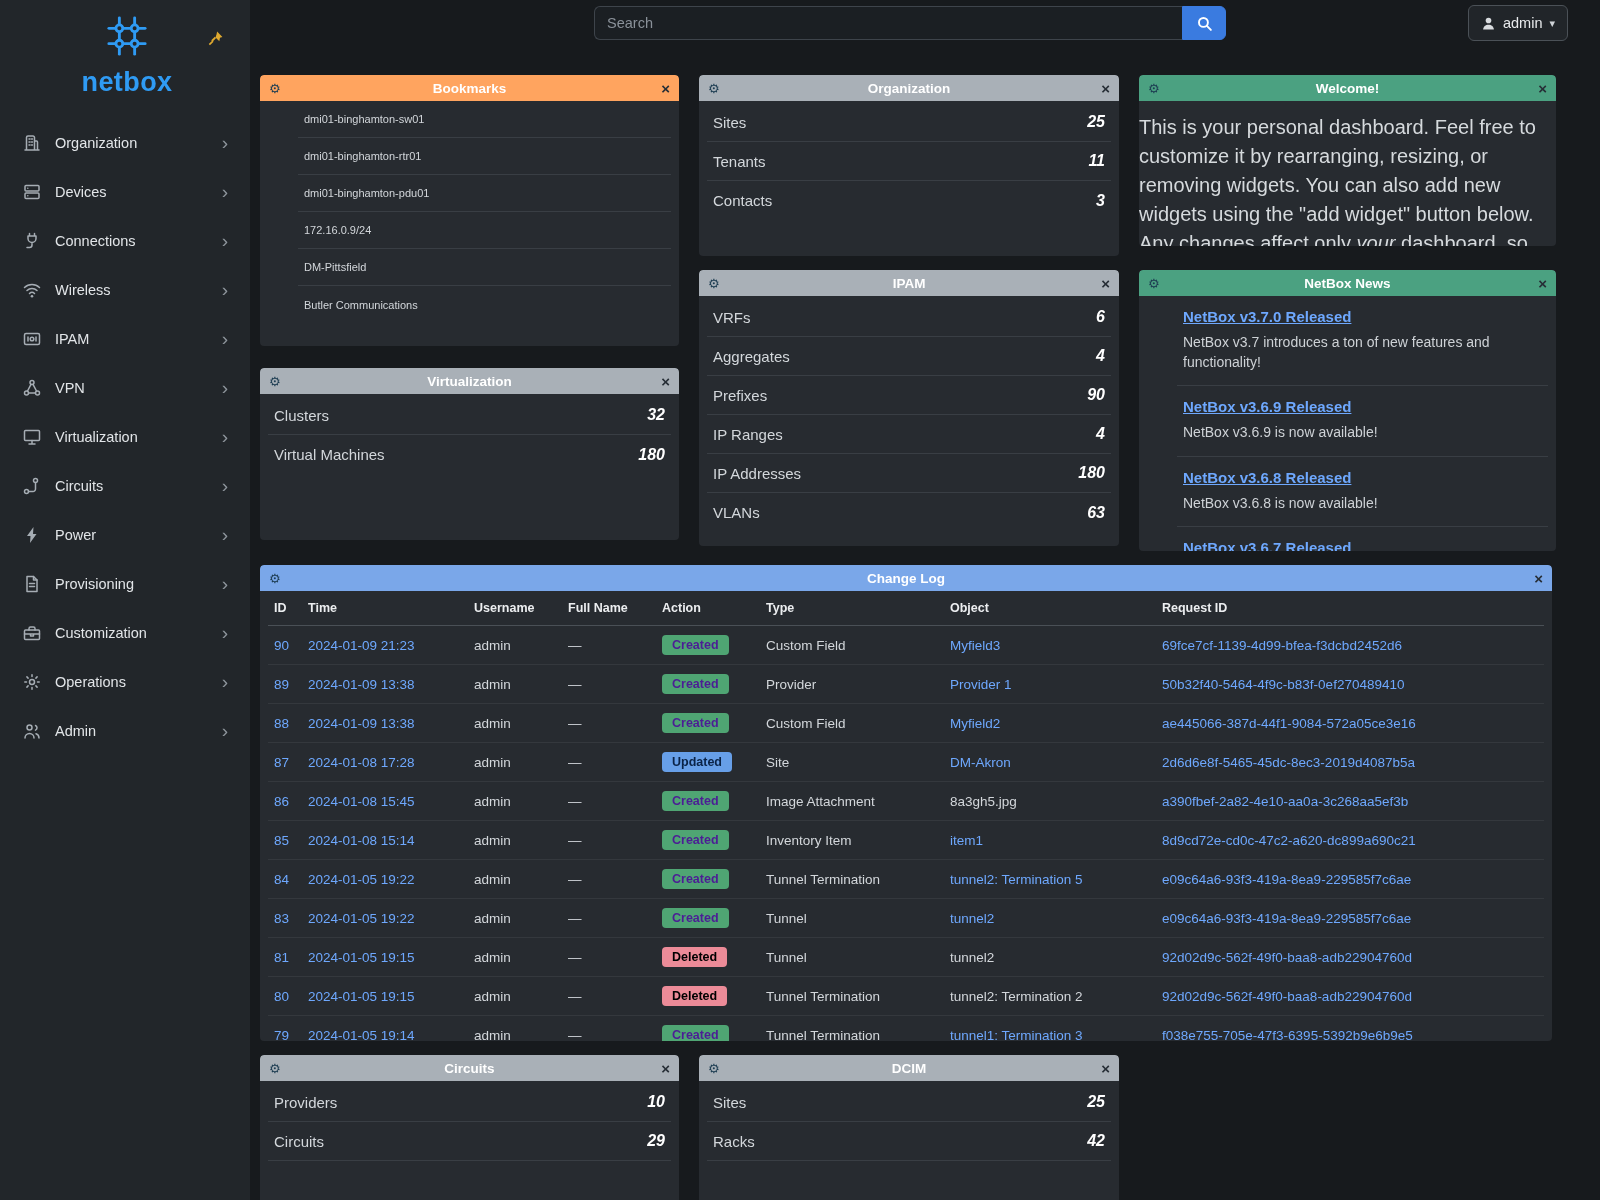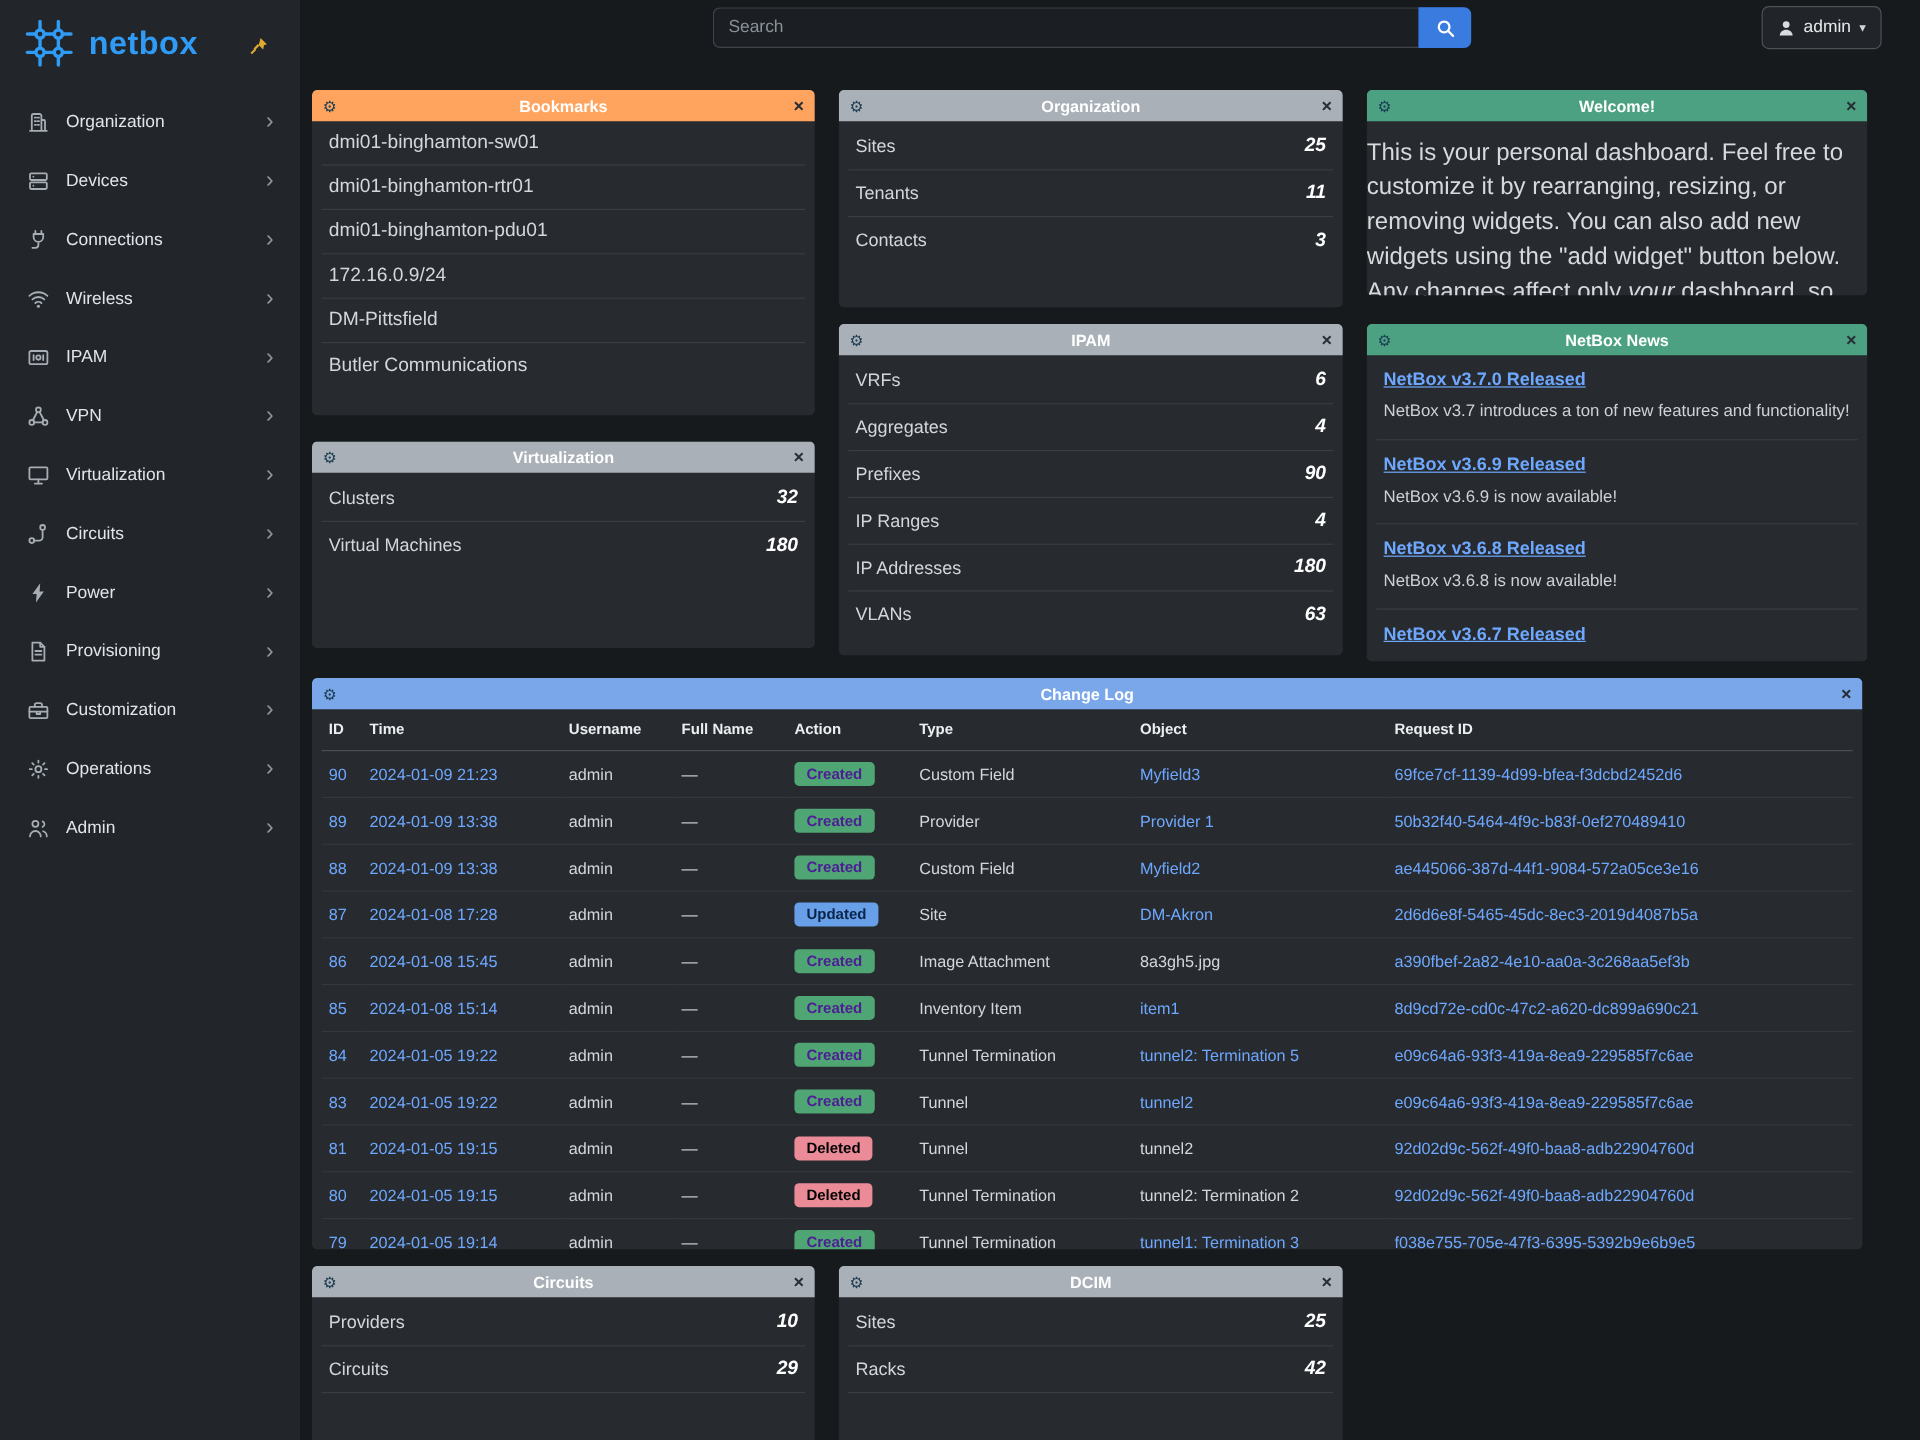--- a/index.html
+++ b/index.html
@@ -2,21 +2,21 @@
 <html style="--brand: #2f9bf4; --link: #6ea8fe; --header-orange: #ffa45f; --header-gray: #a9b0b7; --header-green: #4ba181; --header-blue: #7aa7e9; --created-bg: #4fa573; --updated-bg: #679fe8; --deleted-bg: #ec8b98;"><head>
 <meta charset="utf-8">
 <style>
   * { margin:0; padding:0; box-sizing:border-box; }
   html,body { width:1600px; height:1200px; overflow:hidden; background:#171a1d;
     font-family:"Liberation Sans","DejaVu Sans",sans-serif; color:#d6dadd; }
   .app { display:flex; width:100%; height:100%; }
 
   
   .sidebar { width:250px; flex:0 0 250px; background:#22262a; }
-  .brand { display:flex; align-items:center; gap:10px; padding:15px 14px 12px 18px; position:relative; cursor:pointer; }
+  .brand { display:flex; align-items:center; gap:10px; padding:15px 14px 12px 18px; position:relative; cursor:pointer;flex-direction:column; }
   .brand-text { color:var(--brand,#2f9bf4); font-size:27px; font-weight:700; letter-spacing:.4px; }
   .pin { position:absolute; right:26px; top:30px; }
   .nav { padding-top:8px; }
   .nav-item { display:flex; align-items:center; gap:13px; height:49px; padding:0 22px;
     color:#e2e5e8; font-size:14.5px; font-weight:500; cursor:pointer; }
   .nav-item svg { width:20px; height:20px; stroke:#a6adb4; fill:none; stroke-width:1.5;
     stroke-linecap:round; stroke-linejoin:round; flex:0 0 20px; }
   .nav-item .chev { margin-left:auto; color:#8e959c; font-size:19px; line-height:1; }
 
   
@@ -39,36 +39,36 @@
   .w-hdr { height:26px; display:flex; align-items:center; position:relative; border-radius:4px 4px 0 0; }
   .w-hdr .gear { position:absolute; left:9px; font-size:13px; color:#1d3d52; cursor:pointer; line-height:1; }
   .w-hdr .w-title { width:100%; text-align:center; color:#fff; font-size:13.5px; font-weight:700; }
   .w-hdr .w-close { position:absolute; right:9px; font-size:15px; font-weight:700; color:#272e36; cursor:pointer; line-height:1; }
   .hdr-orange { background:var(--header-orange,#ffa45f); }
   .hdr-gray   { background:var(--header-gray,#a9b0b7); }
   .hdr-green  { background:var(--header-green,#4ba181); }
   .hdr-blue   { background:var(--header-blue,#7aa7e9); }
   .w-body { padding:0 8px; }
 
-  .bm-row { height:37px; display:flex; align-items:center; padding:0 6px; font-size:16px;
-    color:#d3d7db; border-bottom:1px solid #393e44; cursor:pointer; }
+  .bm-row { height:37px; display:flex; align-items:center; padding:0 6px; font-size:11px;
+    color:#d3d7db; border-bottom:1px solid #393e44; cursor:pointer;margin-left:30px; }
   .bm-row:last-child { border-bottom:none; }
 
   .stats { padding:2px 8px 0; }
   .stat-row { height:39px; display:flex; align-items:center; justify-content:space-between;
     padding:0 6px; border-bottom:1px solid #393e44; }
   .stat-row:last-child { border-bottom:none; }
   .clipped .stat-row:last-child { border-bottom:1px solid #393e44; }
   .stat-label { font-size:15px; color:#d3d7db; }
   .stat-value { font-size:16px; font-weight:700; color:#fff; text-decoration:none; cursor:pointer;font-style:italic; }
 
   .welcome-body { padding:12px 0; font-size:20px; line-height:1.45; color:#d6dadd; }
   .welcome-body .em { font-style:italic; }
 
-  .news-item { padding:12px 6px 13px; border-bottom:1px solid #393e44; }
+  .news-item { padding:12px 6px 13px; border-bottom:1px solid #393e44;margin-left:30px; }
   .news-item:last-child { border-bottom:none; }
   .news-title { color:var(--link,#6ea8fe); font-size:15px; font-weight:700; text-decoration:underline; cursor:pointer; }
   .news-desc { margin-top:7px; font-size:14px; color:#ced2d6; line-height:1.4; }
   .news-desc:empty { display:none; }
 
   .log { padding:0 8px 8px; }
   .log table { width:100%; border-collapse:collapse; table-layout:fixed; }
   .log th { text-align:left; font-size:12.5px; color:#eceef0; font-weight:700; padding:10px 6px;
     border-bottom:1px solid #4a5056; }
   .log td { font-size:13.5px; padding:9px 6px; border-bottom:1px solid #34383d; white-space:nowrap;

